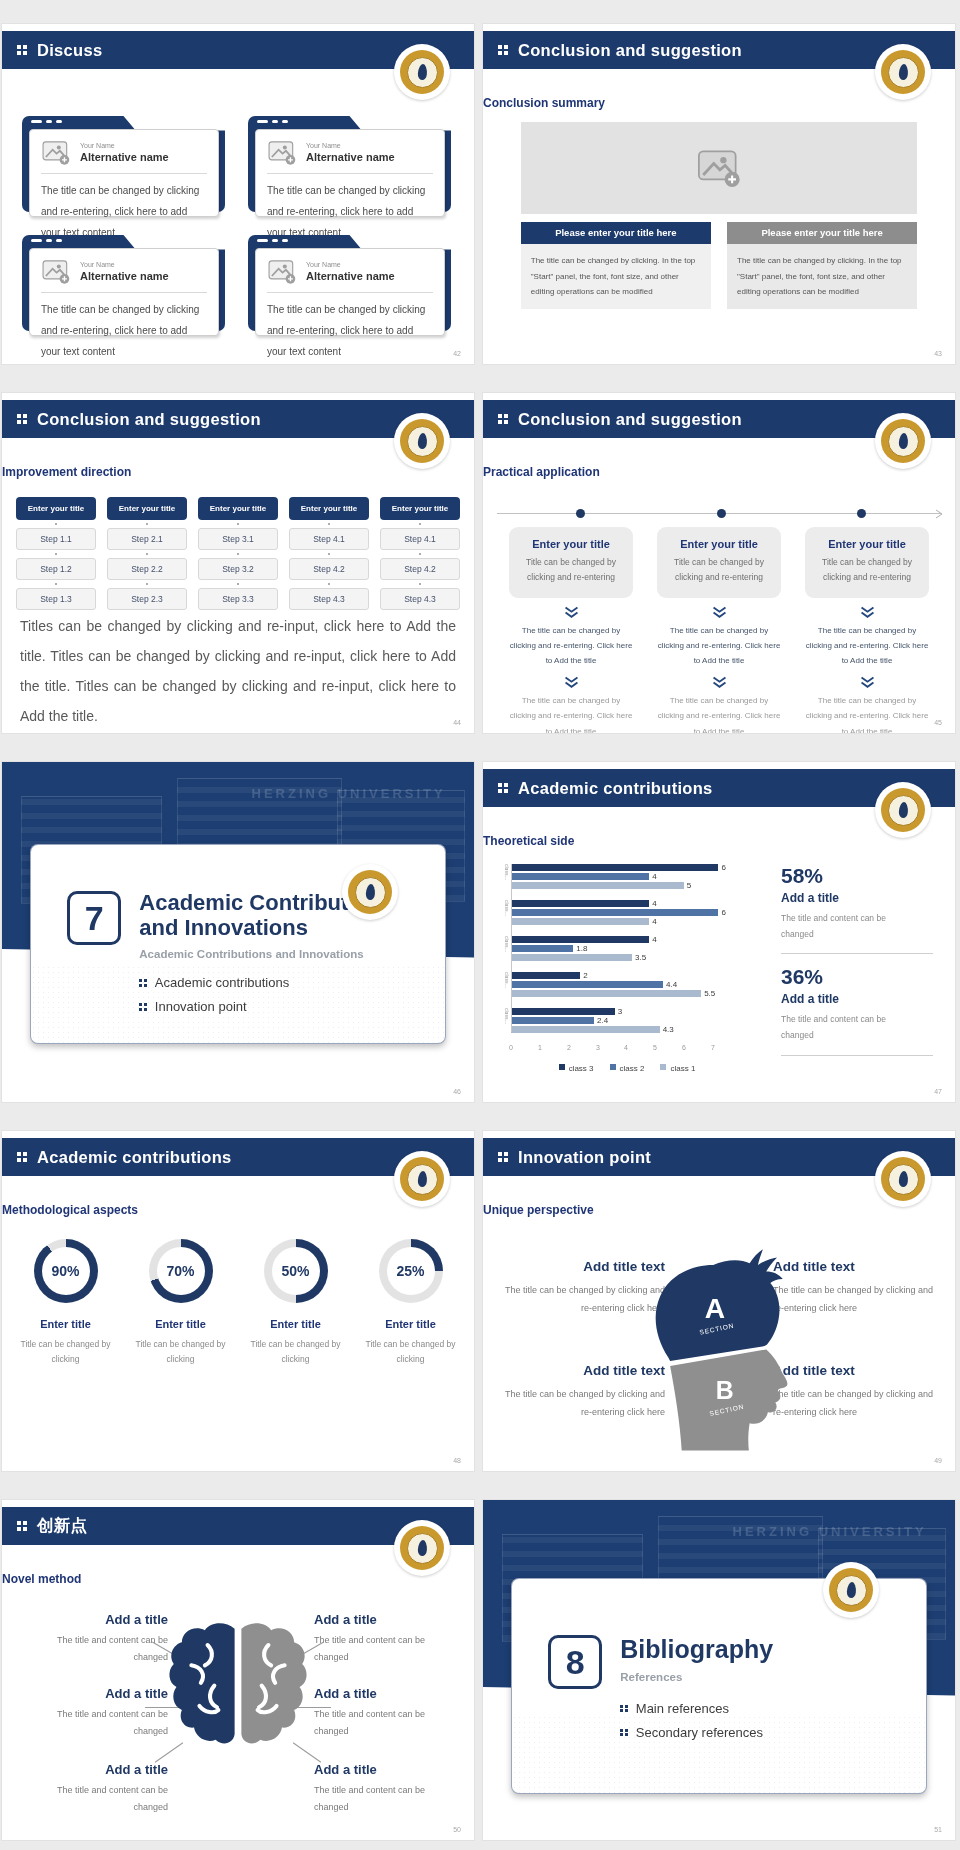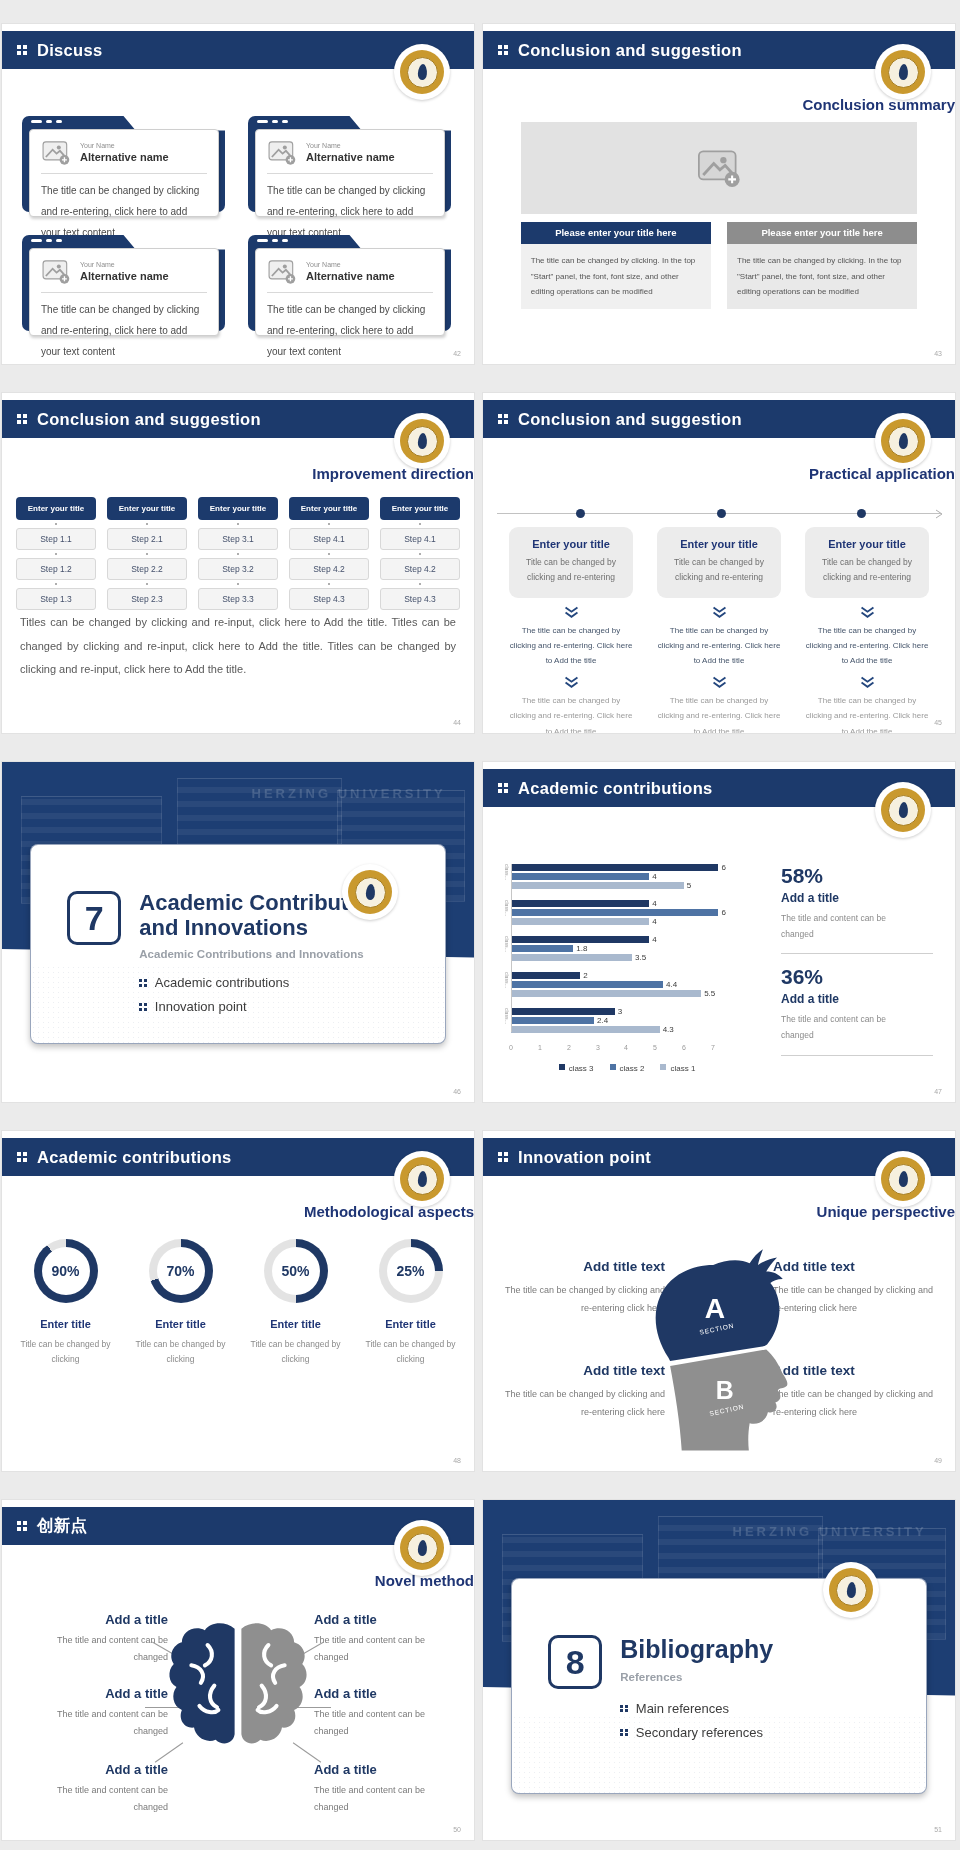--- a/index.html
+++ b/index.html
@@ -16,21 +16,21 @@
   .dots i{background:#fff;display:block;}
   .dots.nv i{background:var(--navy2);}
   .dots.sm{grid-template-columns:3px 3px;grid-auto-rows:3px;gap:1.5px;margin-right:8px;}
   
   .logo{position:absolute;width:56px;height:56px;border-radius:50%;background:#fff;display:grid;place-items:center;box-shadow:0 1px 3px rgba(0,0,0,.2);z-index:5;}
   .logo .gold{width:44px;height:44px;border-radius:50%;background:var(--gold);display:grid;place-items:center;}
   .logo .ivory{width:31px;height:31px;border-radius:50%;background:#f6f0df;border:1px solid #a87f22;display:grid;place-items:center;}
   .logo .flame{width:9px;height:16px;background:var(--navy2);border-radius:50% 50% 50% 50%/62% 62% 38% 38%;transform:rotate(4deg);}
   .logo.top{top:20px;left:calc(89% - 28px);}
   .pg{position:absolute;right:13px;bottom:7px;font-size:7px;color:#a9a9a9;}
-  .stitle-c{font-size:15px;font-weight:bold;color:#1f3575;text-align:right;}
+  .stitle-c{font-size:12px;font-weight:bold;color:#1f3575;text-align:left;}
   
   .fgrid{position:absolute;left:20px;right:20px;top:92px;bottom:28px;display:grid;grid-template-columns:1fr 1fr;gap:18px 20px;}
   .folder{position:relative;}
   .fback{position:absolute;inset:0 3px 5px 0;background:var(--navy);border-radius:7px;clip-path:polygon(0 0,50% 0,56% 15%,100% 15%,100% 100%,0 100%);}
   .fdash{position:absolute;top:4px;left:9px;display:flex;gap:4px;z-index:2;}
   .fdash i{height:3px;background:#fff;border-radius:2px;display:block;}
   .fdash i:nth-child(1){width:11px;} .fdash i:nth-child(2){width:6px;} .fdash i:nth-child(3){width:6px;}
   .fcard{position:absolute;top:13px;left:7px;right:9px;bottom:0;background:#fff;border:1px solid #cfcfcf;border-radius:4px;box-shadow:1px 2px 3px rgba(0,0,0,.18);padding:9px 11px 24px;}
   .frow{display:flex;align-items:center;gap:9px;}
   .pic{width:30px;height:27px;flex:0 0 auto;}
@@ -45,21 +45,21 @@
   .c2col{flex:1;}
   .c2bar{height:22px;line-height:22px;text-align:center;color:#fff;font-weight:bold;font-size:9.5px;}
   .c2bar.nv{background:var(--navy);} .c2bar.gr{background:var(--graybar);}
   .c2body{background:#f0f0f0;padding:9px 10px;font-size:8px;color:#555;line-height:1.95;}
   
   .icols{position:absolute;left:14px;right:14px;top:104px;display:flex;gap:11px;}
   .icol{flex:1;display:flex;flex-direction:column;align-items:stretch;}
   .ihead{background:var(--navy);border-radius:4px;color:#fff;font-weight:bold;font-size:8px;text-align:center;padding:7px 2px;}
   .istep{background:#f4f4f4;border:1px solid #d8d8d8;border-radius:3px;font-size:8.5px;color:#44506b;text-align:center;padding:5px 2px;}
   .idot{width:2px;height:2px;background:#aeaeae;margin:3px auto;}
-  .ipara{position:absolute;left:18px;right:18px;top:218px;font-size:11px;color:var(--txt);line-height:2.15;text-align:justify;}
+  .ipara{position:absolute;left:18px;right:18px;top:218px;font-size:14px;color:var(--txt);line-height:2.15;text-align:justify;}
   
   .tl{position:absolute;left:3%;right:3%;top:120px;height:1px;background:#c2c2c2;}
   .tl .arr{position:absolute;right:-2px;top:-4px;width:8px;height:10px;}
   .tdot{position:absolute;top:116px;width:9px;height:9px;border-radius:50%;background:var(--navy2);}
   .pcols{position:absolute;left:26px;right:26px;top:134px;display:flex;gap:24px;}
   .pcol{flex:1;text-align:center;}
   .pcard{background:#ececec;border-radius:9px;padding:11px 9px 12px;}
   .pcard b{display:block;font-size:11px;color:#1f3575;}
   .pcard span{display:block;font-size:8.5px;color:#6f6f6f;line-height:1.8;margin-top:5px;}
   .chev{width:17px;height:13px;margin:8px auto 4px;display:block;}
@@ -496,20 +496,21 @@
         </span>
       <span>Academic contributions</span>
     </div>
     <div class="logo top">
         <div class="gold">
           <div class="ivory">
             <div class="flame"></div>
           </div>
         </div>
       </div>
+    <div class="stitle-c" style="margin-top:27px;">Theoretical side</div>
     <div class="chart">
       <div class="plot">
         <div class="axisline"></div>
 
         <div class="grp">
           <div class="cat">class…</div>
           <div class="rows">
             <div class="brow">
                 <i class="bar s3" style="width: 85.7143%;"></i>
                 <b class="bval">6</b>

